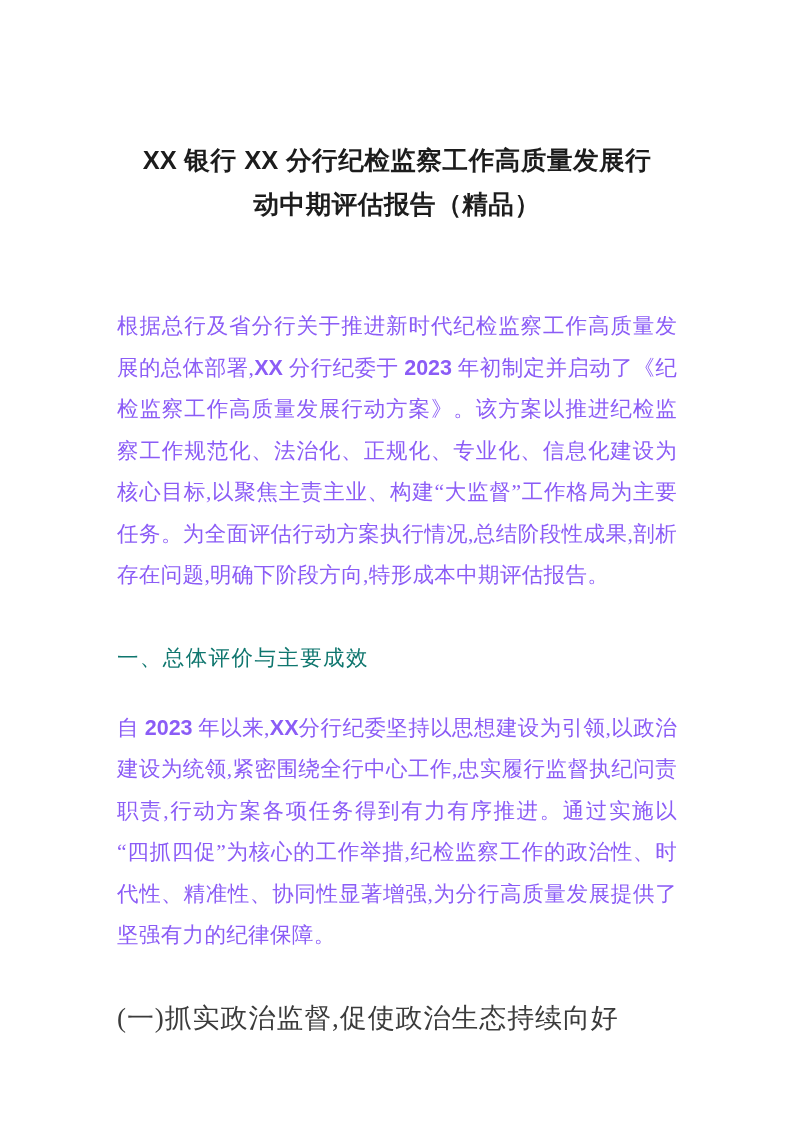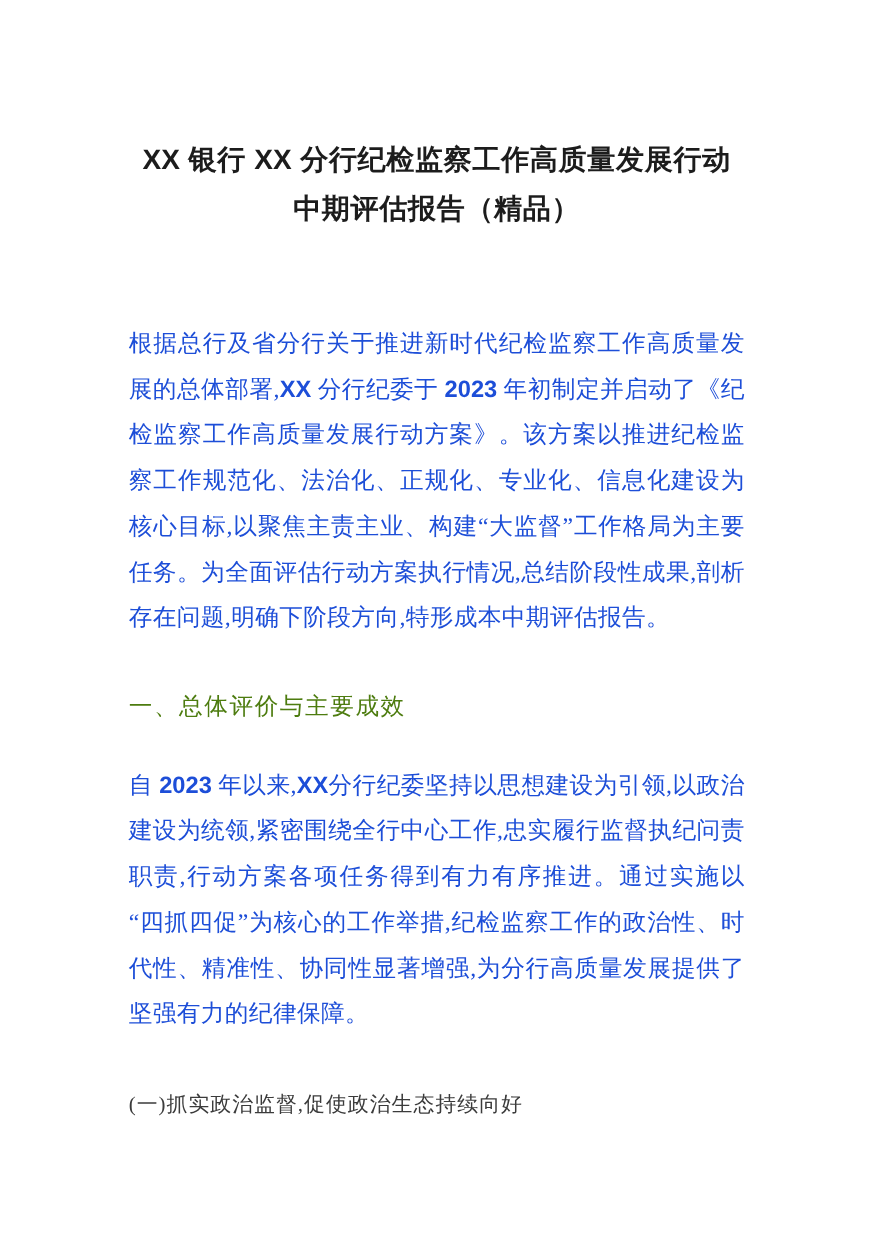--- a/index.html
+++ b/index.html
@@ -25,71 +25,71 @@
 
   .content {
     position: absolute;
     left: 117px;
     top: 0;
     width: 560px;
   }
 
   
   .doc-title {
-    margin: 0;
+    margin: 14px;
     padding-top: 124px;
     text-align: center;
     font-family: "Liberation Sans", "DejaVu Sans", sans-serif;
     font-weight: bold;
     font-size: 25.5px;
     line-height: 44px;
     color: #1c1c1c;
     letter-spacing: 0.6px;
     word-break: break-all;
   }
 
   
   .para {
     margin: 0;
     font-family: "Liberation Serif", "DejaVu Serif", serif;
     font-size: 21.5px;
     line-height: 41.5px;
-    color: #1d4ed8;
+    color: #8b5cf6;
     text-align: justify;
     text-justify: inter-character;
     word-break: break-all;
     letter-spacing: 0.35px;
   }
 
   .para.lead {
     margin-top: 80px;
   }
 
   .section-heading {
     margin: 0;
     margin-top: 41.5px;
-    font-family: Liberation Mono, monospace;
+    font-family: Liberation Serif, serif;
     font-weight: normal;
     font-size: 21.5px;
     line-height: 41.5px;
-    color: #4d7c0f;
+    color: #0f766e;
     letter-spacing: 1.4px;
     word-break: break-all;
   }
 
   .para.spaced {
     margin-top: 28px;
   }
 
   .sub-heading {
     margin: 0;
     margin-top: 41.5px;
     font-family: "Liberation Serif", "DejaVu Serif", serif;
     font-weight: normal;
-    font-size: 19px;
+    font-size: 27px;
     line-height: 41.5px;
     color: #3b3b3b;
     letter-spacing: 0.9px;
     word-break: break-all;
   }
 
   
   .latin {
     font-family: "Liberation Sans", "DejaVu Sans", sans-serif;
     font-weight: bold;

